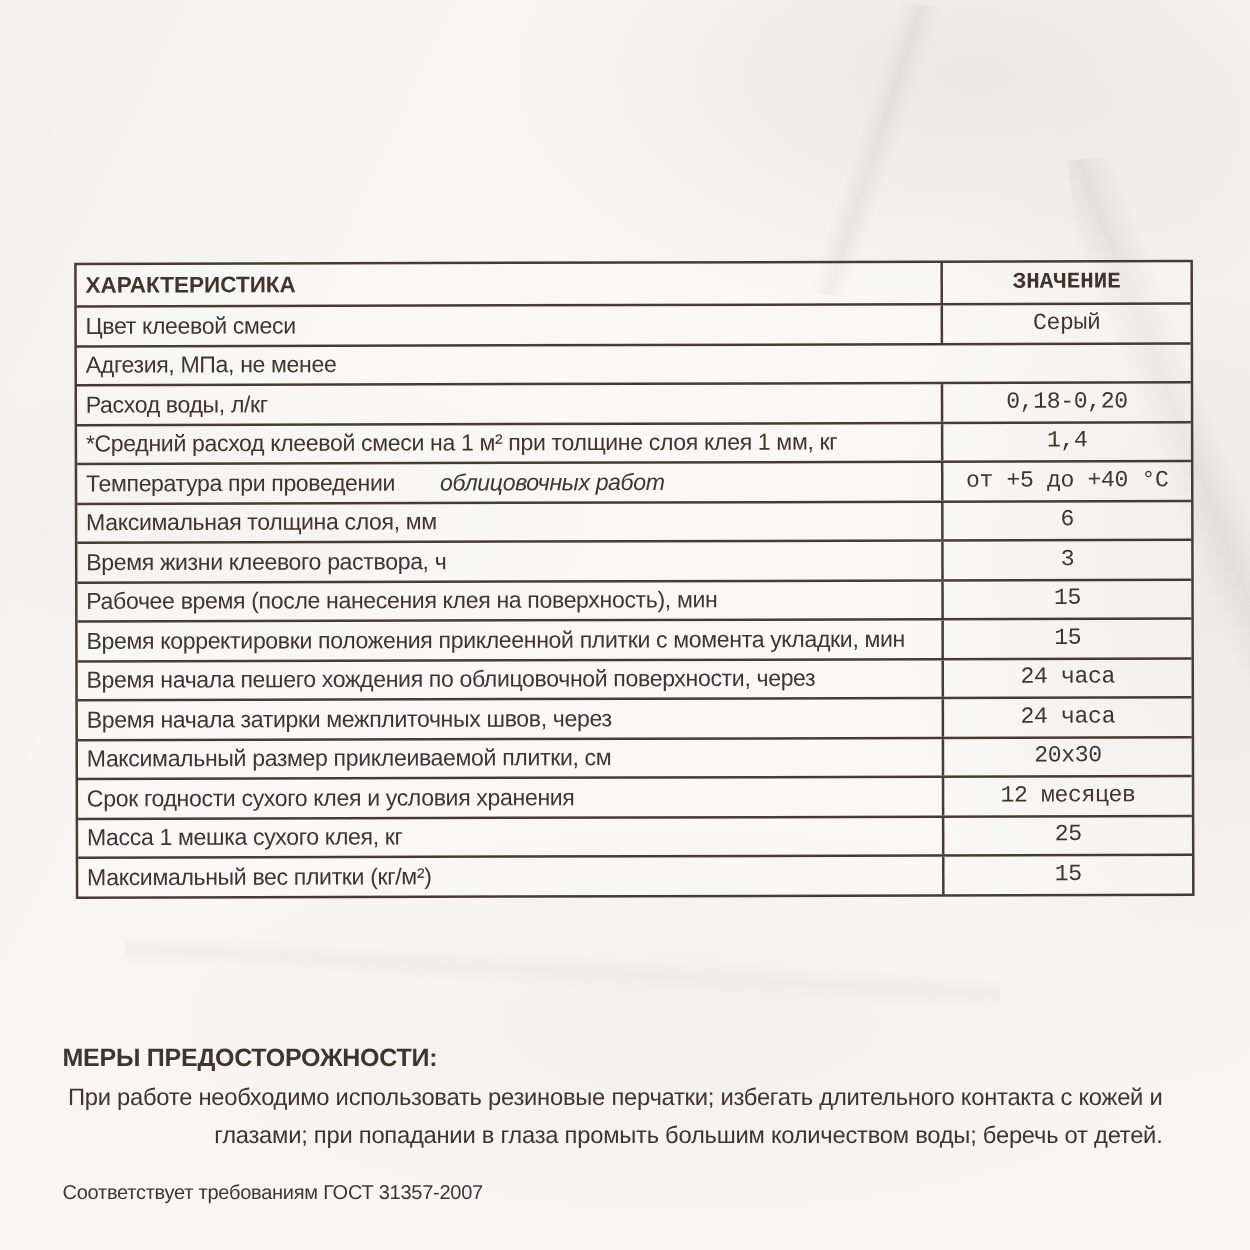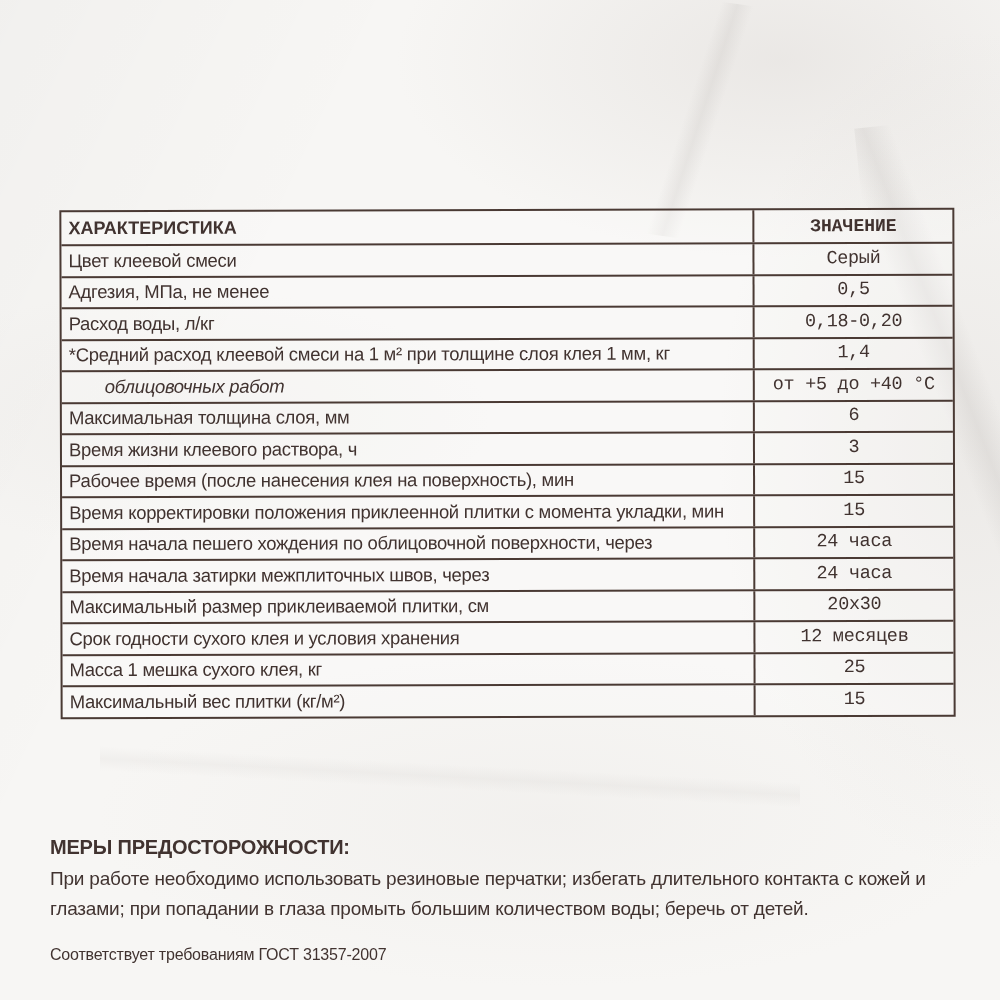--- a/index.html
+++ b/index.html
@@ -99,20 +99,21 @@
     letter-spacing: -0.2px;
   }
   .precautions-body {
     position: absolute;
     left: 50px;
     top: 864px;
     width: 880px;
     font-size: 19px;
     line-height: 1.58;
     letter-spacing: -0.2px;
+    text-align: right;
   }
   .compliance {
     position: absolute;
     left: 50px;
     top: 946px;
     font-size: 16px;
     letter-spacing: -0.2px;
   }
 </style>
 </head>
@@ -128,35 +129,35 @@
     <div class="td value th">ЗНАЧЕНИЕ</div>
   </div>
 
   <div class="tr data-row">
     <div class="td label">Цвет клеевой смеси</div>
     <div class="td value">Серый</div>
   </div>
 
   <div class="tr data-row">
     <div class="td label">Адгезия, МПа, не менее</div>
-    <div class="td value">0,5</div>
   </div>
 
   <div class="tr data-row">
     <div class="td label">Расход воды, л/кг</div>
     <div class="td value">0,18-0,20</div>
   </div>
 
   <div class="tr data-row">
     <div class="td label">*Средний расход клеевой смеси на 1 м² при толщине слоя клея 1 мм, кг</div>
     <div class="td value">1,4</div>
   </div>
 
   <div class="tr data-row">
     <div class="td label">
+      <span>Температура при проведении </span>
         <span class="it">облицовочных работ</span>
     </div>
     <div class="td value">от +5 до +40 °С</div>
   </div>
 
   <div class="tr data-row">
     <div class="td label">Максимальная толщина слоя, мм</div>
     <div class="td value">6</div>
   </div>
 

